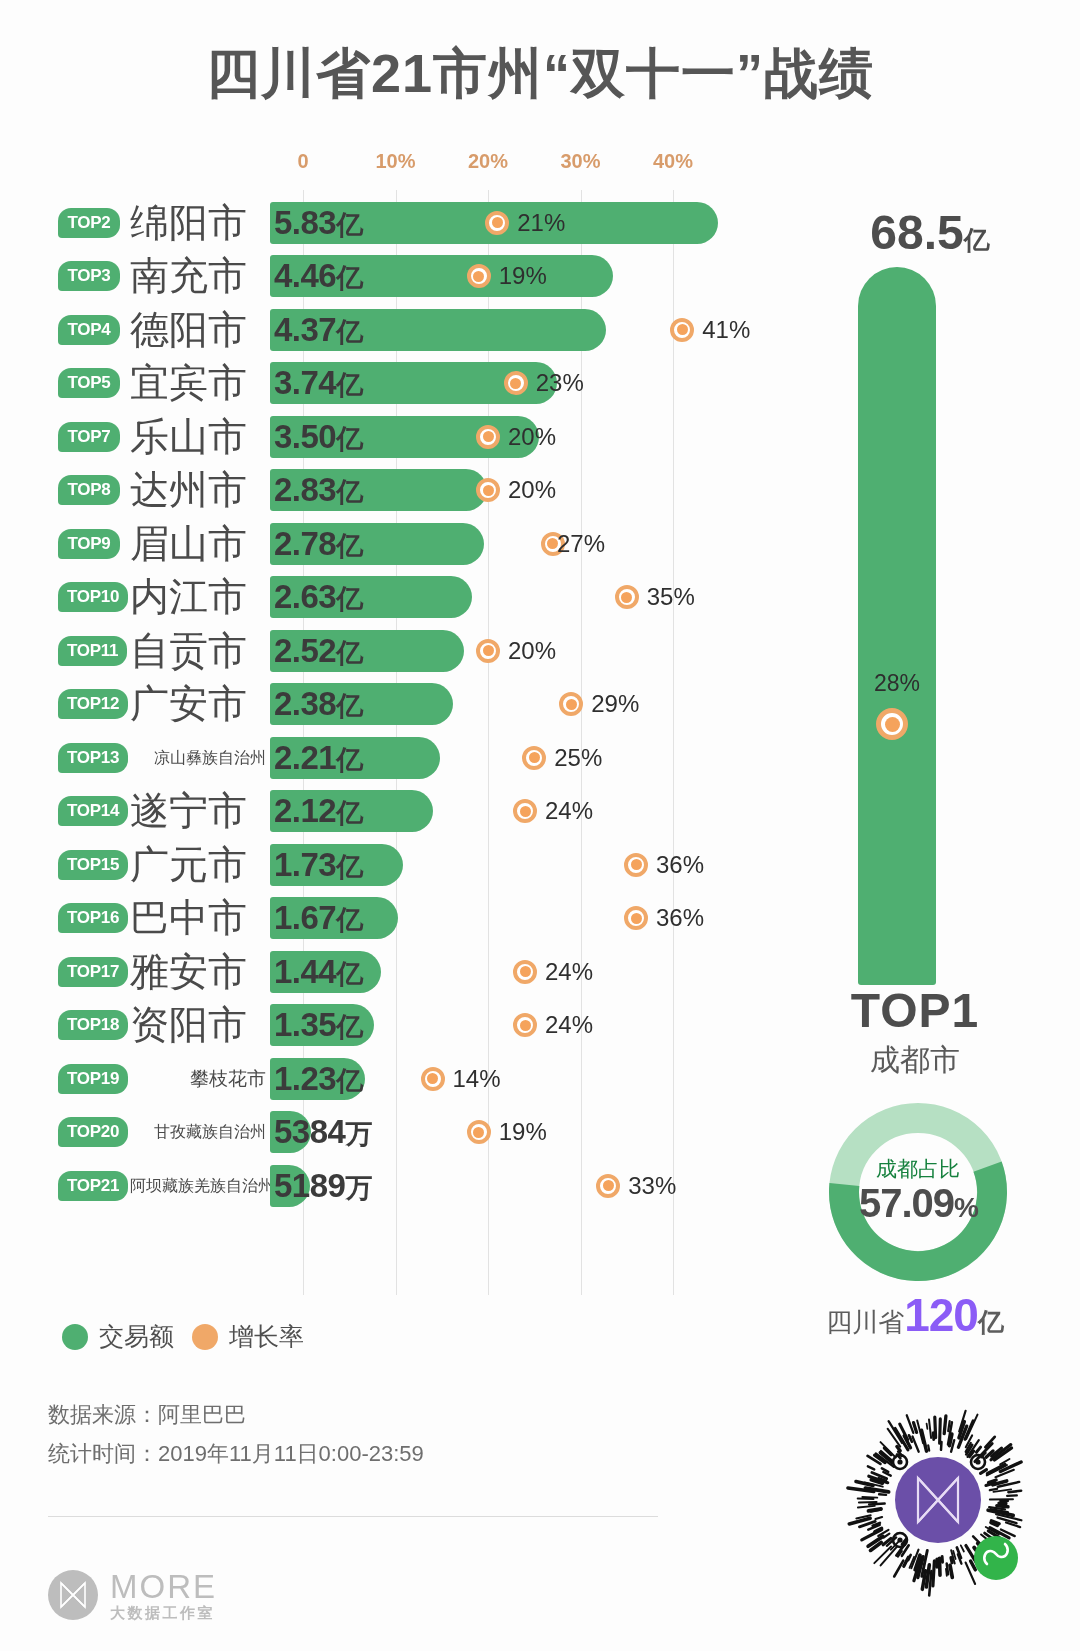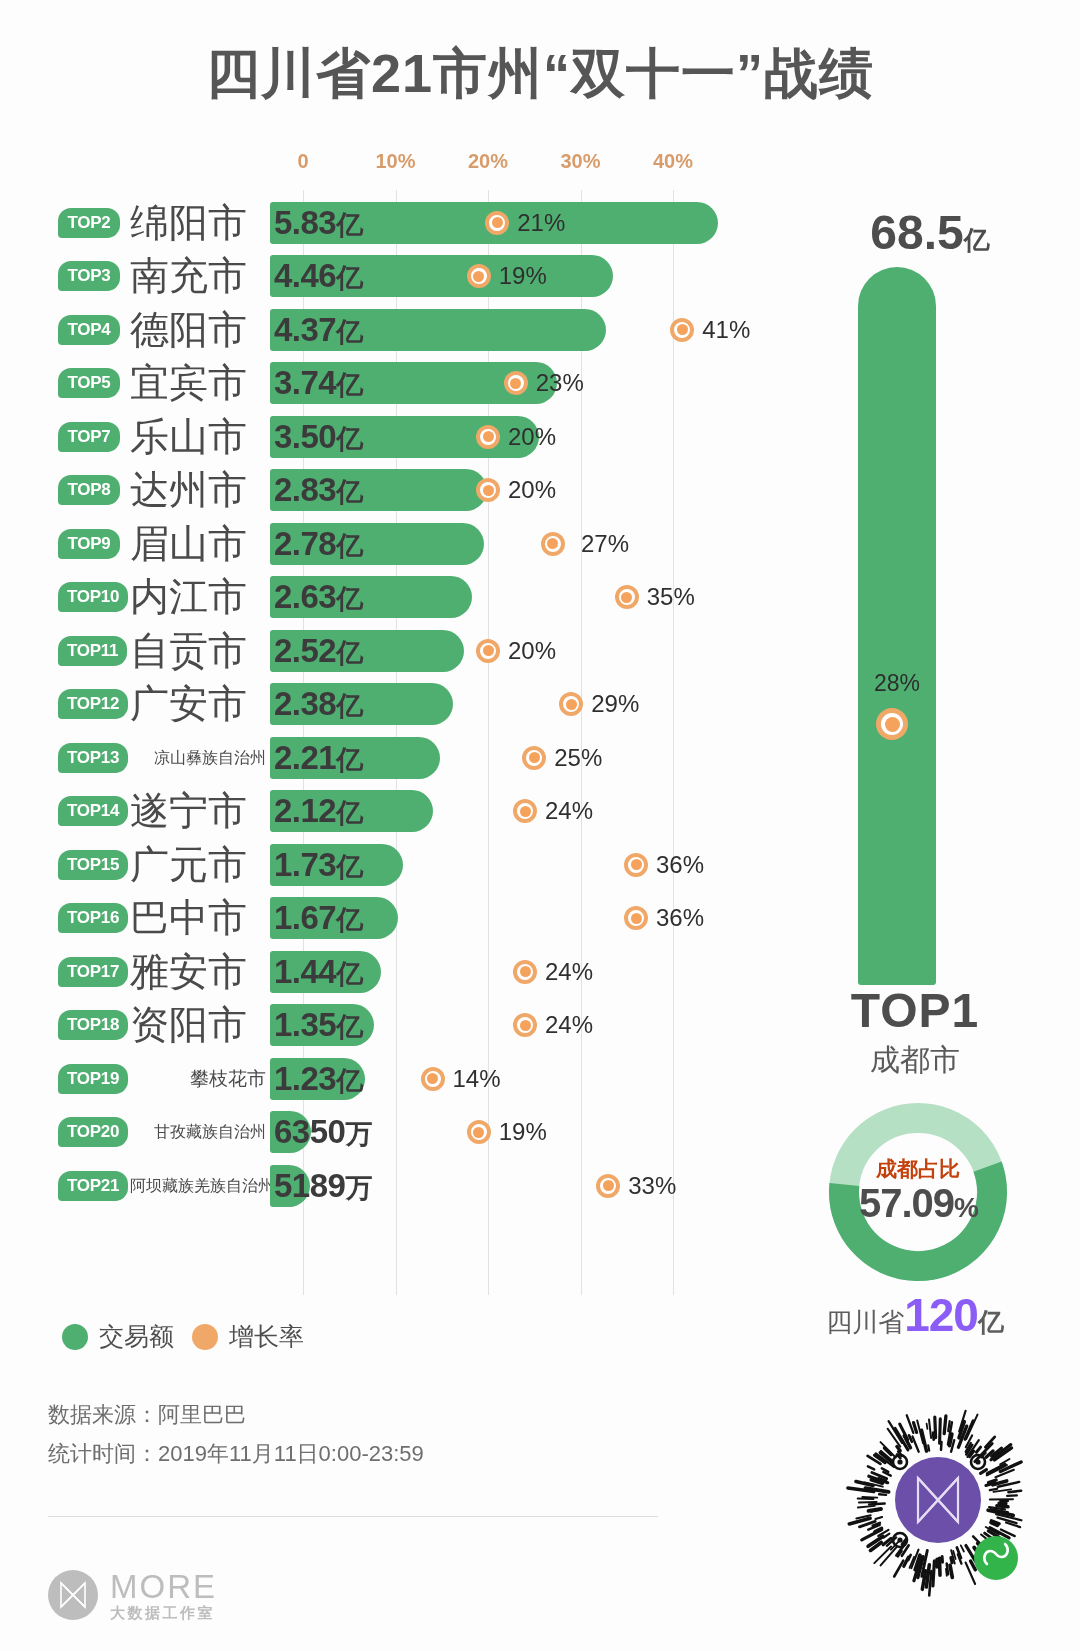--- a/index.html
+++ b/index.html
@@ -228,24 +228,23 @@
   }
   .donut-center {
     position: absolute;
     left: 50%; top: 50%;
     transform: translate(-50%, -50%);
     width: 118px;
     text-align: center;
   }
   .donut-label {
     font-size: 21px;
-    color: #c2410c;
+    color: #15803d;
     line-height: 1.1;
     white-space: nowrap;
-    font-weight: bold;
   }
   .donut-pct {
     font-size: 40px;
     font-weight: 700;
     color: #4d4d4d;
     white-space: nowrap;
     letter-spacing: -1px;
     margin-top: 1px;
   }
   .donut-pct .sym { font-size: 28px; }
@@ -419,21 +418,21 @@
         <div class="bar-value"><span>2.83</span><span class="unit">亿</span></div>
         <div class="marker" style="left: 488px;"></div>
         <div class="marker-label" style="left: 508px;">20%</div>
       </div>
       <div class="row">
         <div class="rank-badge">TOP9</div>
         <div class="city-name wide">眉山市</div>
         <div class="bar" style="width: 213.626px;"></div>
         <div class="bar-value"><span>2.78</span><span class="unit">亿</span></div>
         <div class="marker" style="left: 552.75px;"></div>
-        <div class="marker-label" style="left: 581px;">27%</div>
+        <div class="marker-label" style="left: 557px;">27%</div>
       </div>
       <div class="row">
         <div class="rank-badge">TOP10</div>
         <div class="city-name wide">内江市</div>
         <div class="bar" style="width: 202.099px;"></div>
         <div class="bar-value"><span>2.63</span><span class="unit">亿</span></div>
         <div class="marker" style="left: 626.75px;"></div>
         <div class="marker-label" style="left: 646.75px;">35%</div>
       </div>
       <div class="row">
@@ -505,21 +504,21 @@
         <div class="city-name mid">攀枝花市</div>
         <div class="bar" style="width: 94.518px;"></div>
         <div class="bar-value"><span>1.23</span><span class="unit">亿</span></div>
         <div class="marker" style="left: 432.5px;"></div>
         <div class="marker-label" style="left: 452.5px;">14%</div>
       </div>
       <div class="row">
         <div class="rank-badge">TOP20</div>
         <div class="city-name narrow">甘孜藏族自治州</div>
         <div class="bar" style="width: 41.3728px;"></div>
-        <div class="bar-value"><span>6350</span><span class="unit">万</span></div>
+        <div class="bar-value"><span>5384</span><span class="unit">万</span></div>
         <div class="marker" style="left: 478.75px;"></div>
         <div class="marker-label" style="left: 498.75px;">19%</div>
       </div>
       <div class="row">
         <div class="rank-badge">TOP21</div>
         <div class="city-name narrow">阿坝藏族羌族自治州</div>
         <div class="bar" style="width: 39.8743px;"></div>
         <div class="bar-value"><span>5189</span><span class="unit">万</span></div>
         <div class="marker" style="left: 608.25px;"></div>
         <div class="marker-label" style="left: 628.25px;">33%</div>

